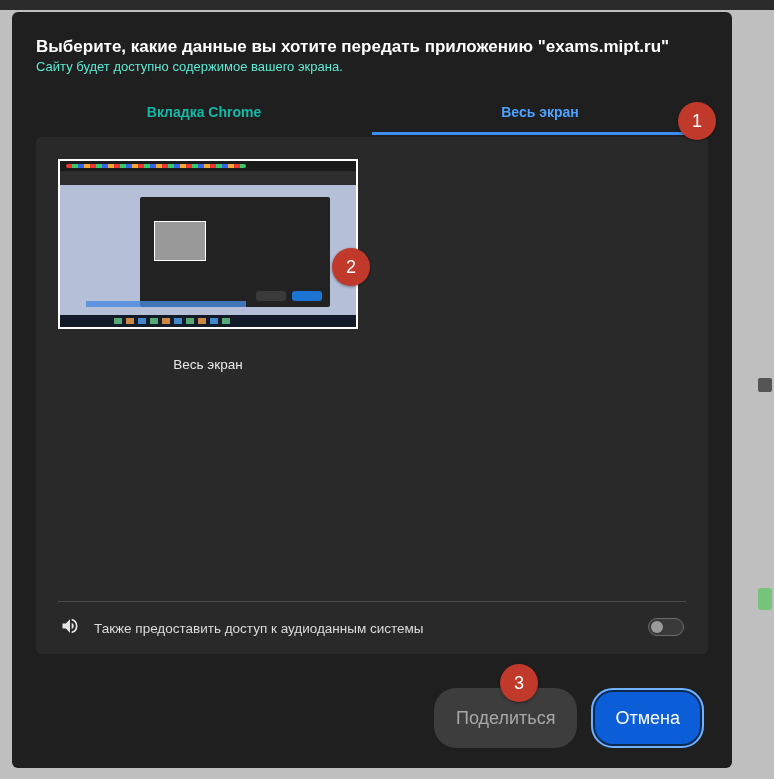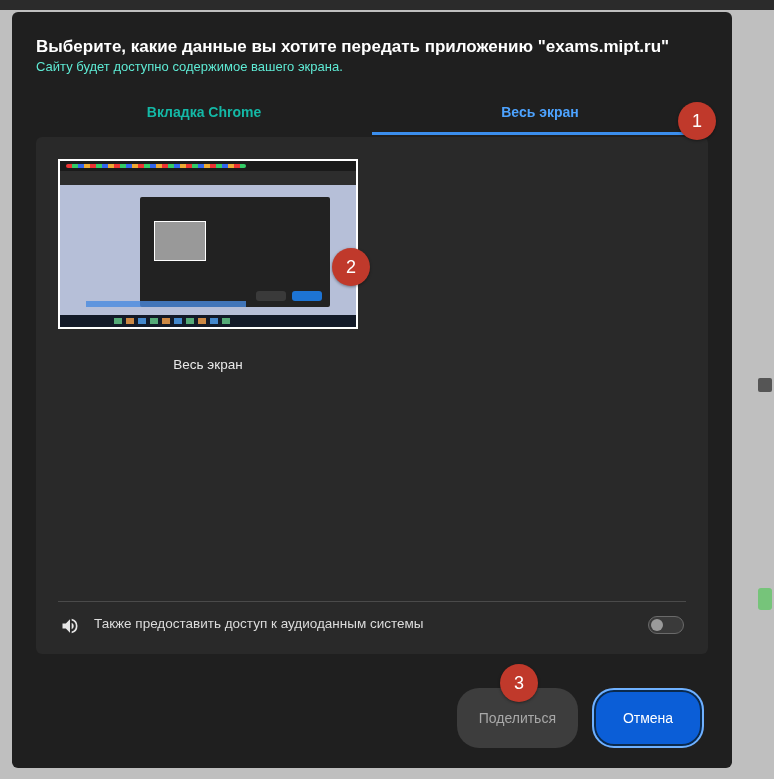--- a/index.html
+++ b/index.html
@@ -77,21 +77,21 @@
   .thumb .bluetxt { position:absolute; left:26px; bottom:20px; width:160px; height:6px; background:#4a8be0; opacity:.8; }
   .thumb .taskbar { position:absolute; left:0; right:0; bottom:0; height:12px; background:#131a28; }
   .thumb .taskbar::before { content:""; position:absolute; left:54px; top:3px; width:120px; height:6px;
     background: repeating-linear-gradient(90deg,#5a7,#5a7 8px,transparent 8px,transparent 12px,#c84 12px,#c84 20px,transparent 20px,transparent 24px,#48c 24px,#48c 32px,transparent 32px,transparent 36px); }
 
   .tile-label { text-align: center; margin-top: 28px; font-size: 13.5px; color: #e8e8e8; }
 
   .divider { height: 1px; background: #4a4a4a; margin-top: 12px; }
 
   .audio-row {
-    display: flex; align-items: flex-start; gap: 14px;
+    display: flex; align-items: flex-end; gap: 14px;
     padding: 14px 2px 4px 2px;
     font-size: 13.5px; color: #dcdcdc;
   }
   .audio-row .spacer { flex: 1; }
 
   .speaker-icon { width: 20px; height: 20px; fill: #e6e6e6; }
 
   .toggle {
     width: 36px; height: 18px; border-radius: 10px;
     background: #3a3a3a; border: 1px solid #6a6a6a;
@@ -105,21 +105,21 @@
 
   .footer {
     display: flex; justify-content: flex-end; gap: 14px;
     margin-top: 34px;
     padding-right: 4px;
   }
   .btn {
     min-width: 112px; height: 60px;
     border-radius: 22px;
     display: flex; align-items: center; justify-content: center;
-    font-size: 14px; font-weight: 500;
+    font-size: 18px; font-weight: 500;
     cursor: pointer;
     padding: 0 22px;
   }
   .btn-share { background: #3d3d3d; color: #a8a8a8; }
   .btn-cancel {
     background: #0b5ed7; color: #fff;
     border: 2px solid #6fb1ff;
     box-shadow: 0 0 0 2px #0b2a4d inset;
   }
 

